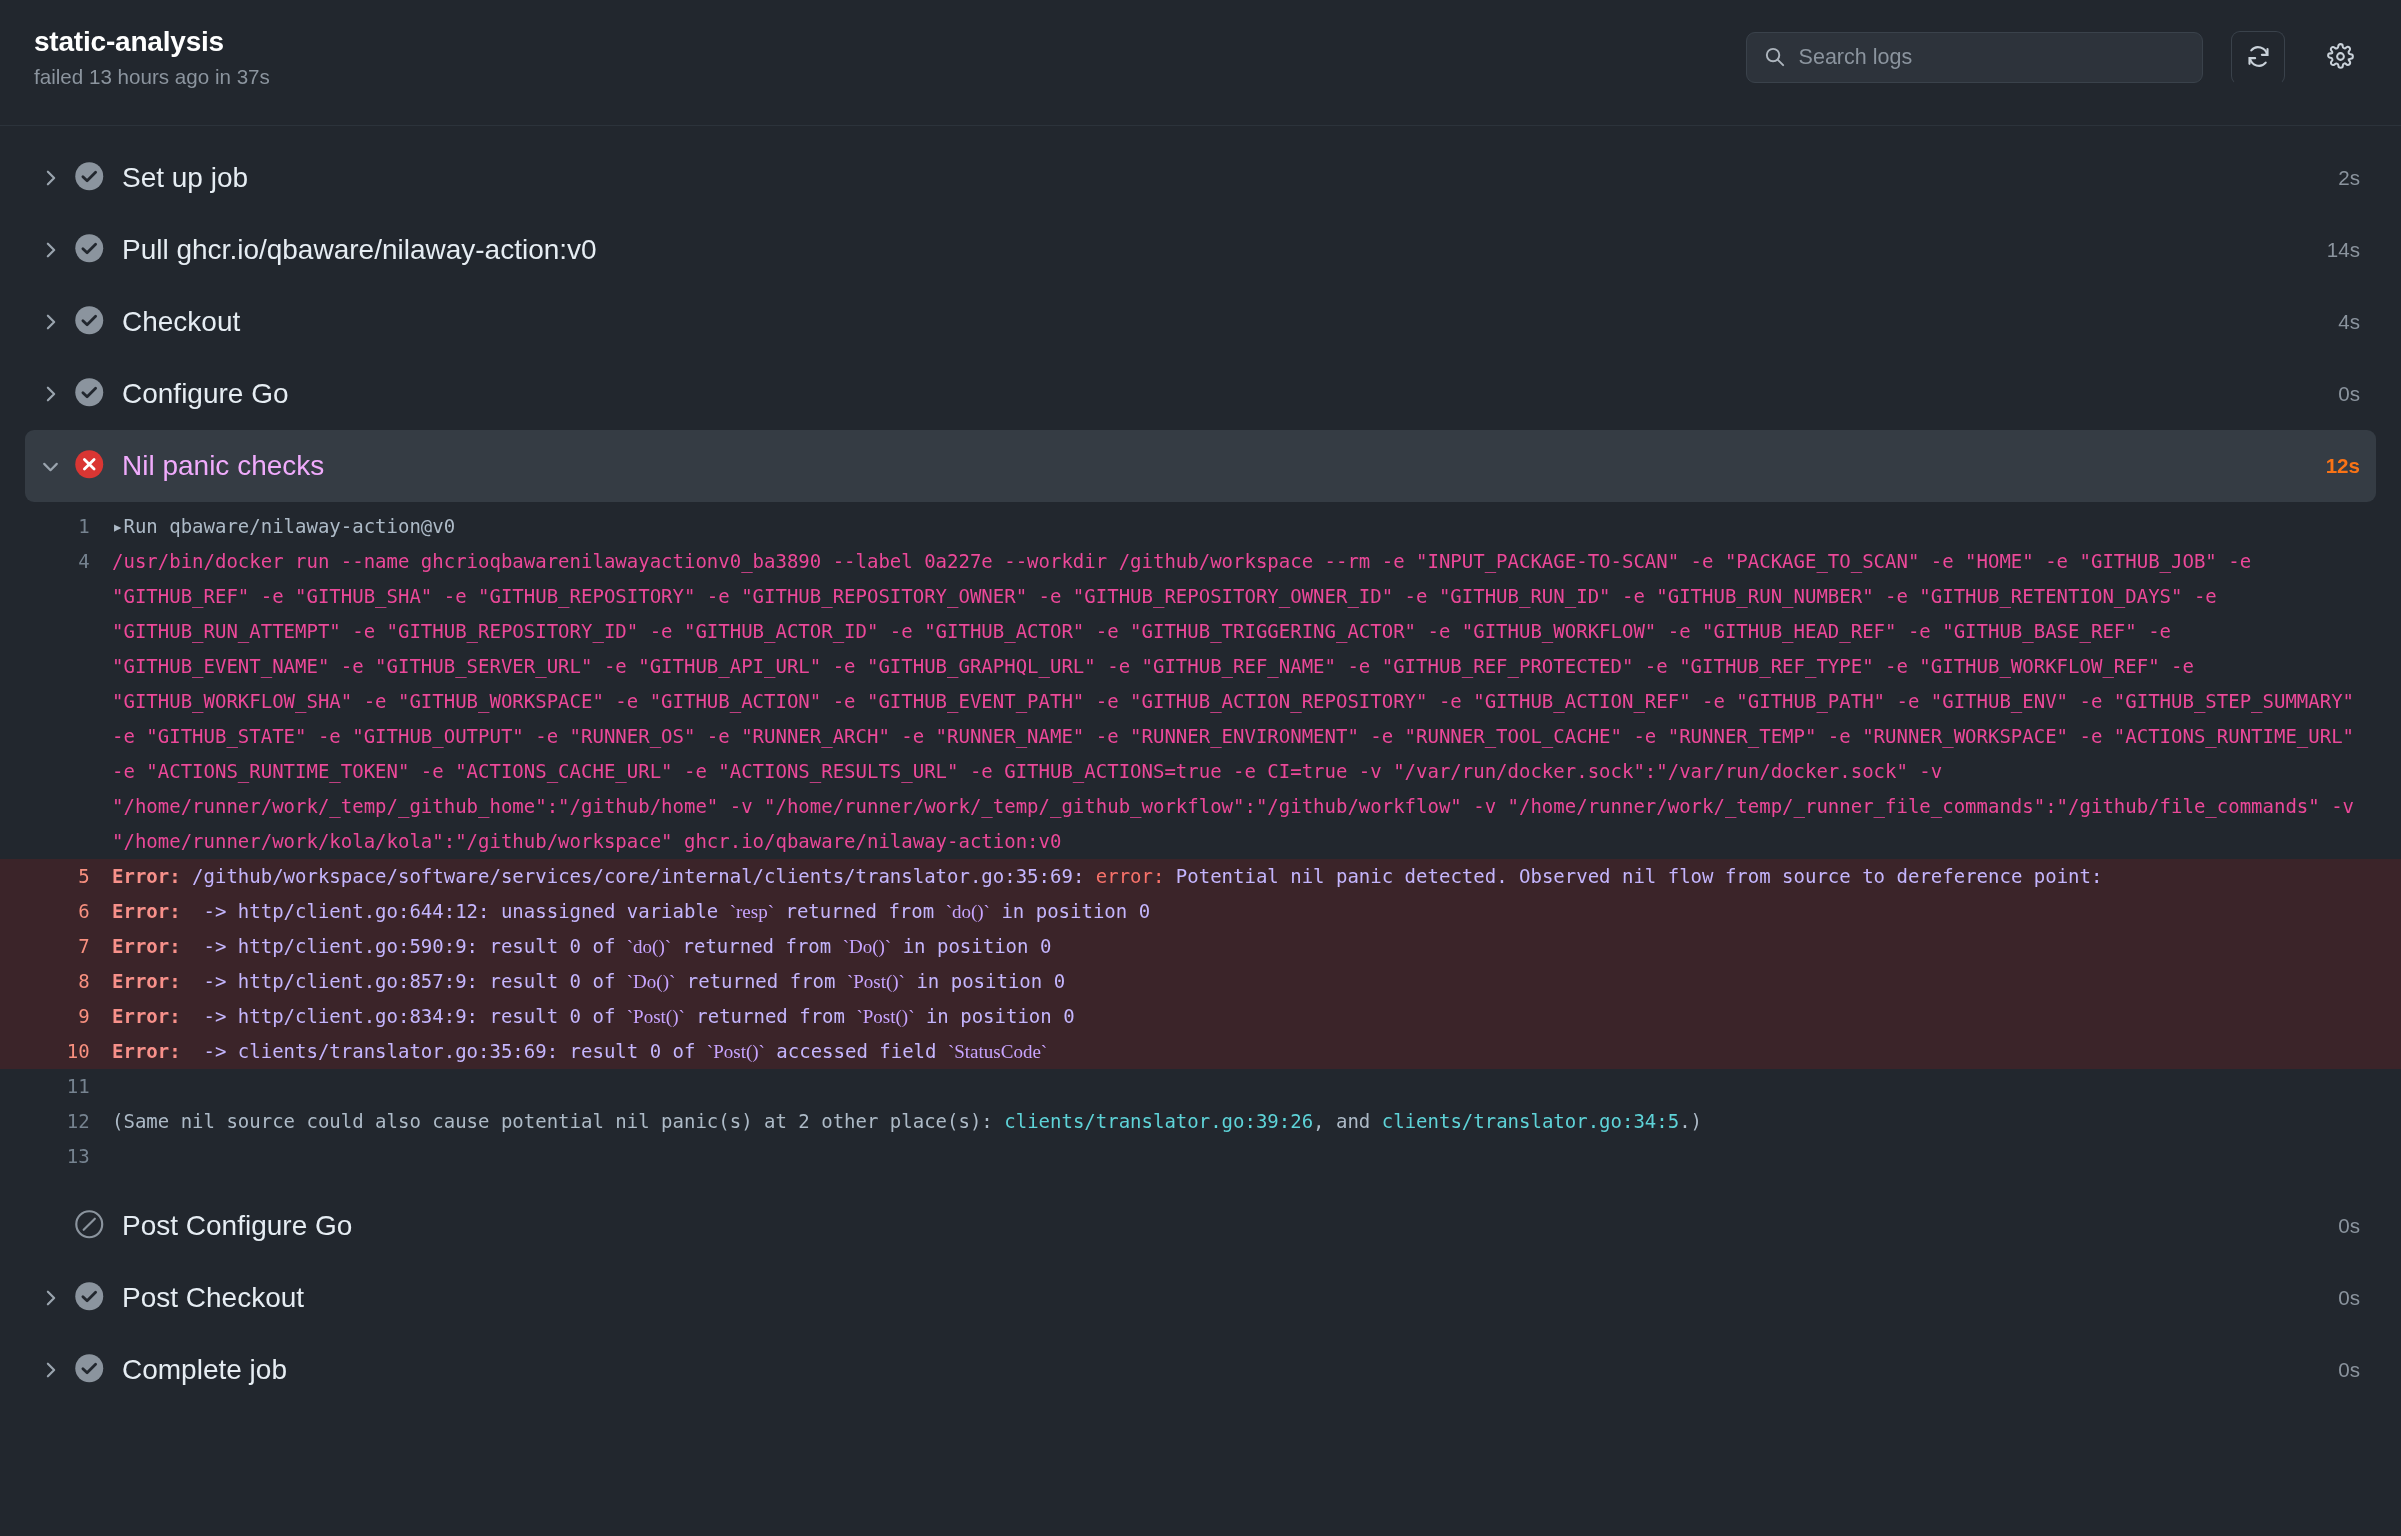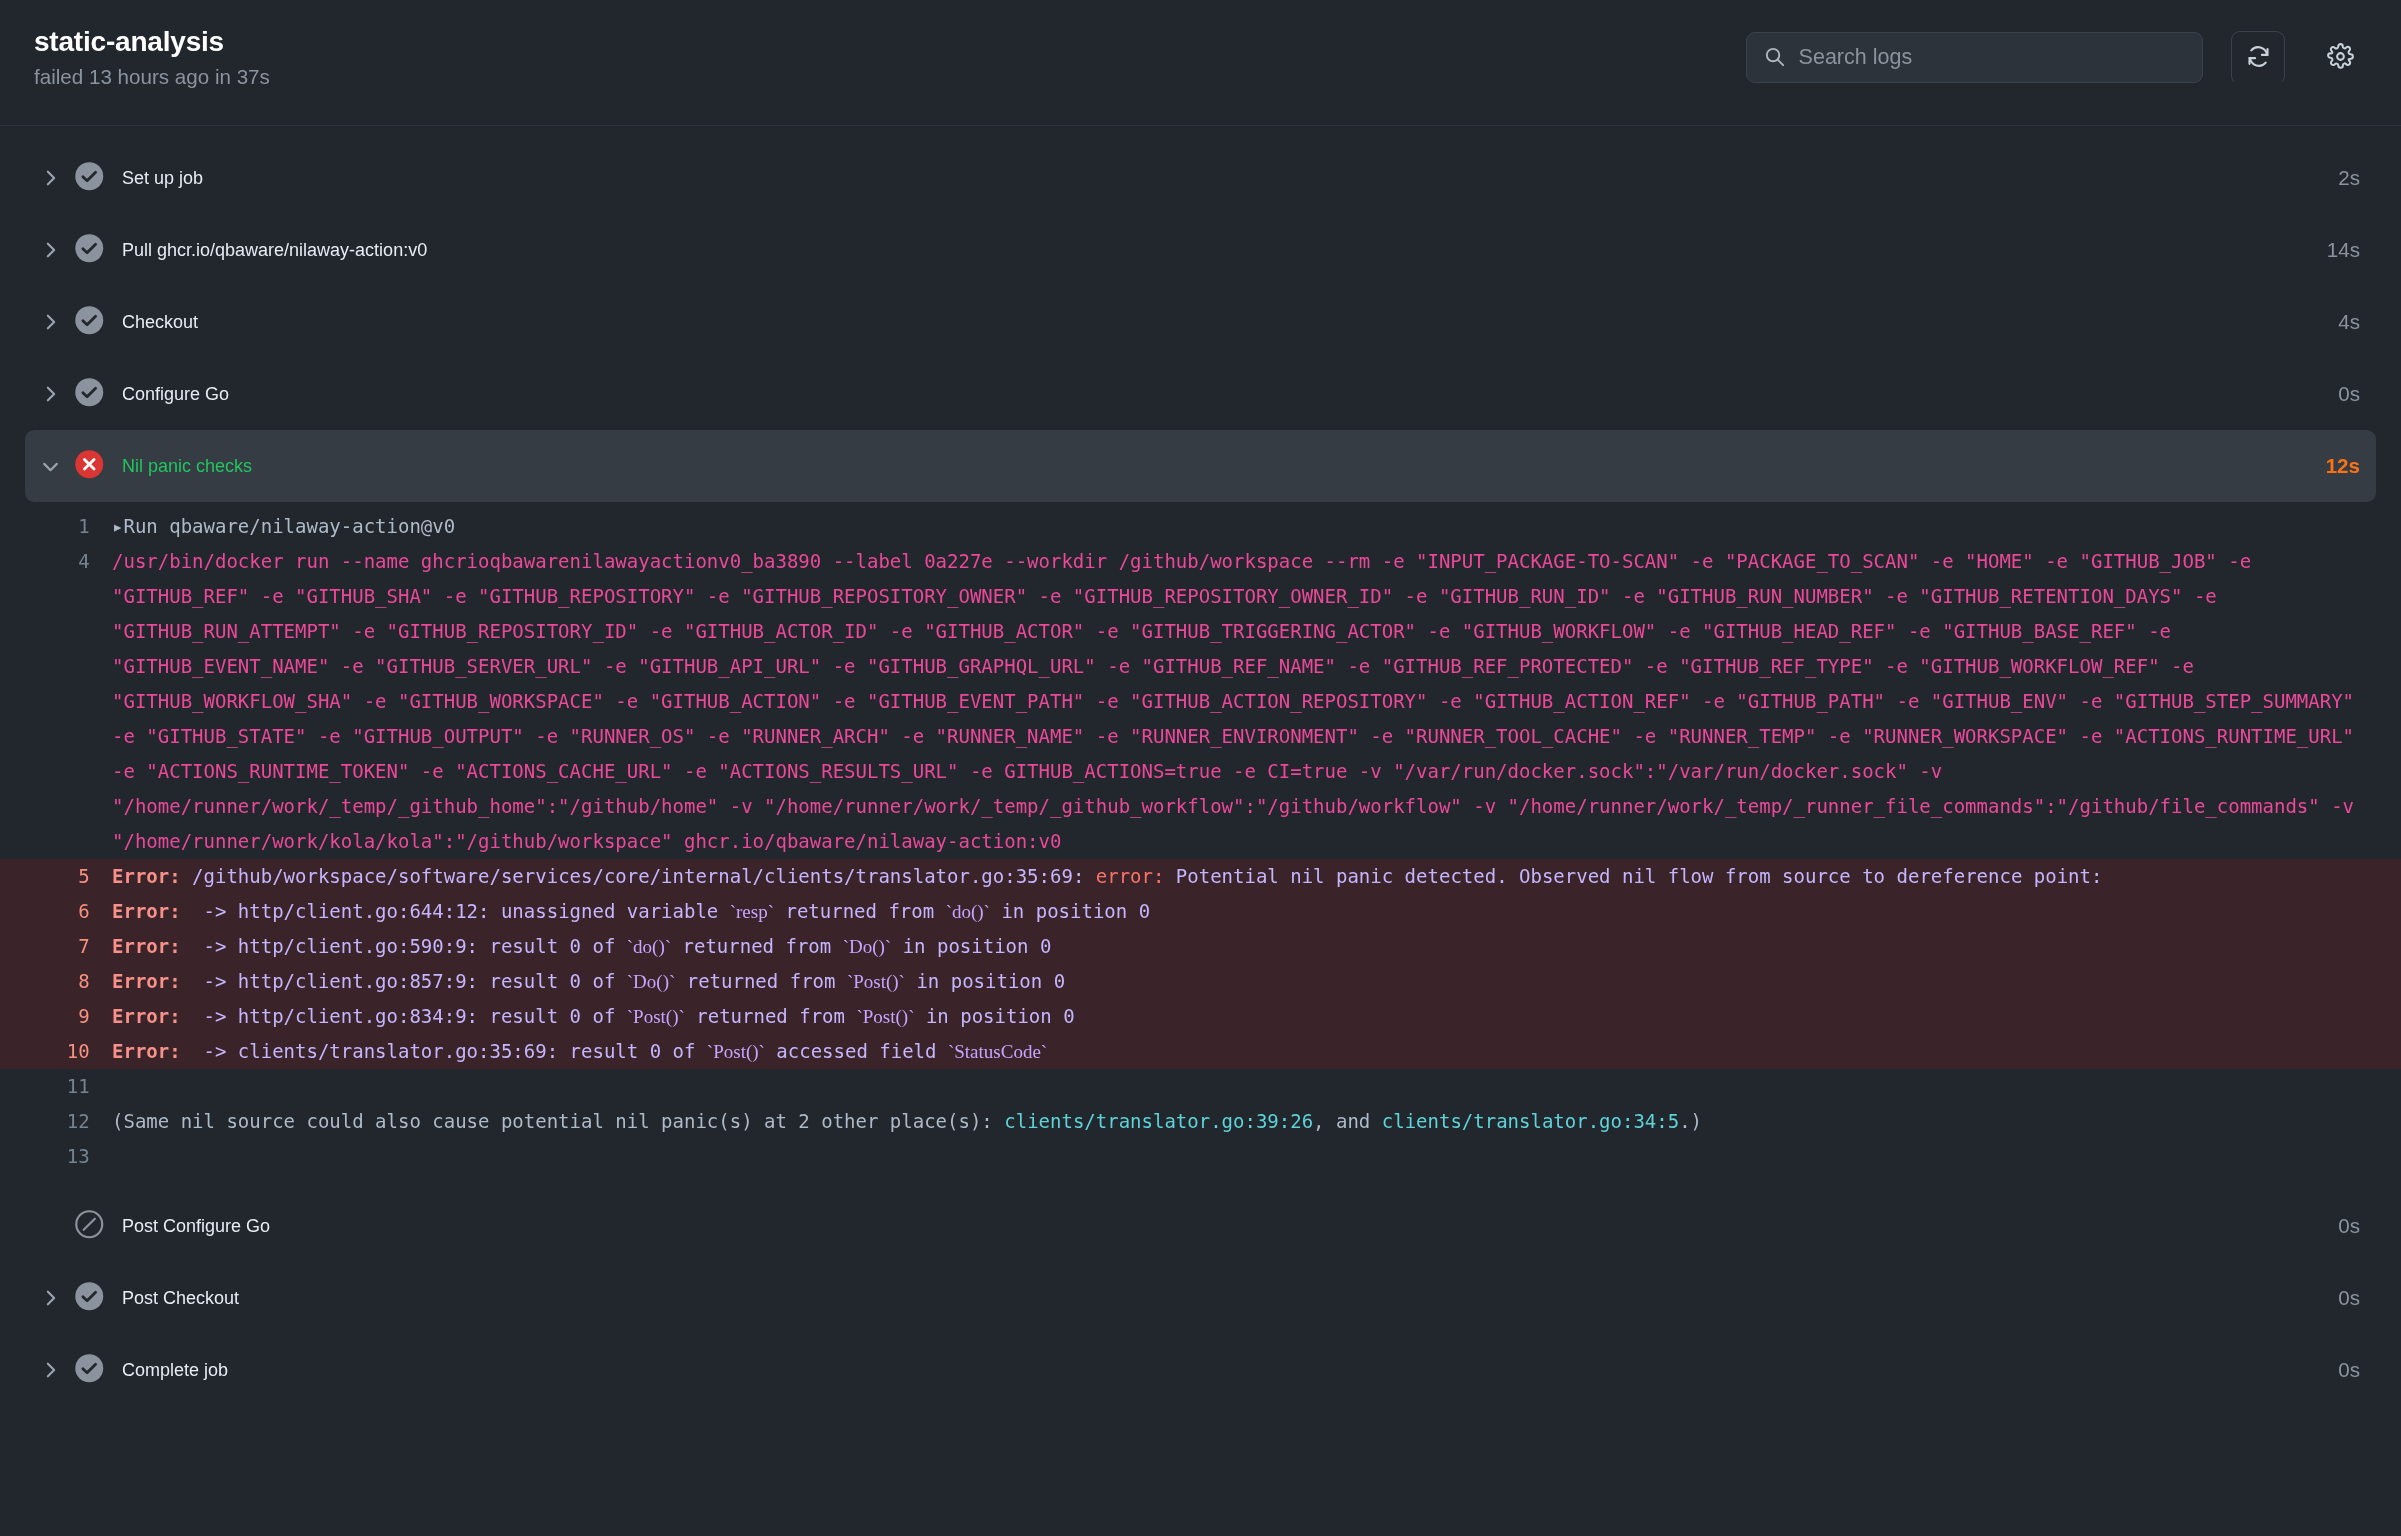--- a/index.html
+++ b/index.html
@@ -73,34 +73,34 @@
   }
   .step-row.expanded { background: #353c44; }
   .chev {
     width: 36px; min-width: 36px;
     display: flex; align-items: center; justify-content: center;
     color: #9aa4ae;
   }
   .chev.empty { visibility: hidden; }
   .status-ic { width: 43px; min-width: 43px; display: flex; align-items: center; justify-content: center; }
   .step-label {
-    font-size: 18px;
+    font-size: 28px;
     color: #e6edf3;
     margin-left: 10.8px;
     white-space: nowrap;
     line-height: 30.5px;
     text-align: right;
   }
   .step-dur {
     margin-left: auto;
     font-size: 20.6px;
     color: #8b949e;
     font-family: "Liberation Sans", sans-serif;
   }
-  .step-row.expanded .step-label { color: #22c55e; }
+  .step-row.expanded .step-label { color: #f0abfc; }
   .step-row.expanded .step-dur { color: #f97316; font-weight: bold; }
 
   
   .log {
     font-family: "DejaVu Sans Mono", monospace;
     font-size: 19px;
     line-height: 35px;
     padding: 7.2px 0 0 0;
   }
   .log-line {

